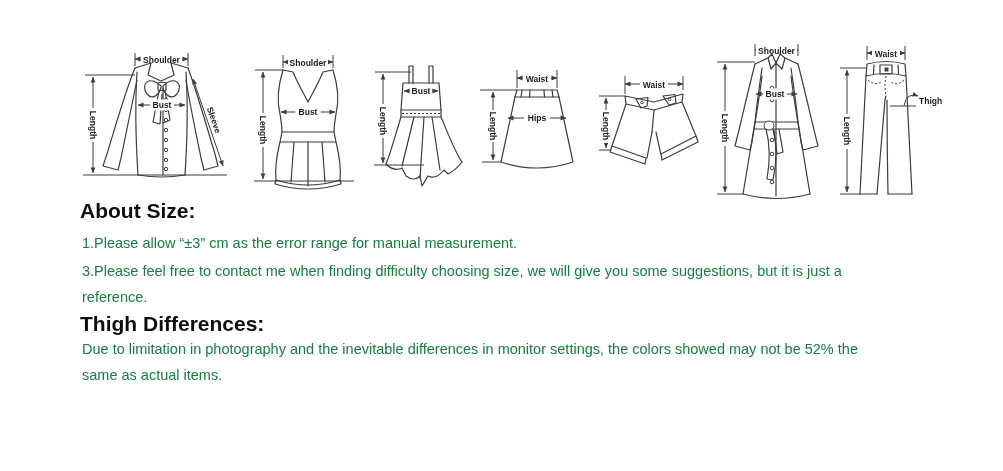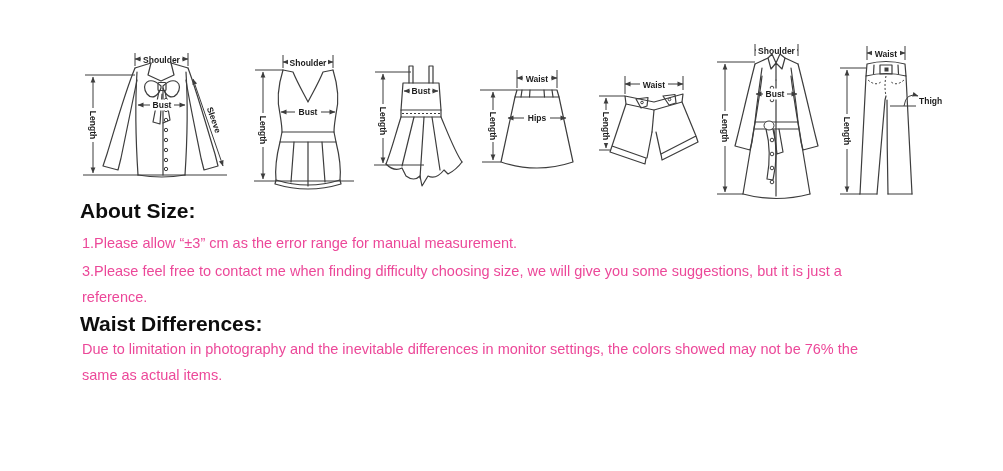--- a/index.html
+++ b/index.html
@@ -16,21 +16,21 @@
   .t{fill:none;stroke:#3d3d3d;stroke-width:1;}
   
   .d{fill:none;stroke:#3d3d3d;stroke-width:1;stroke-dasharray:2,2;}
   .lbg{fill:#ffffff;}
   .lab{font-family:"Liberation Sans",sans-serif;font-size:8.5px;font-weight:700;fill:#1c1c1c;text-anchor:middle;}
   .lab-start{text-anchor:start;}
   .btn{fill:#ffffff;stroke:#3d3d3d;stroke-width:1;}
   .text-block{position:absolute;left:80px;top:200px;width:830px;color:#222;}
   .sec-heading{font-size:21px;font-weight:700;color:#0d0d0d;margin:0 0 9px 0;line-height:21px;}
   .sec-heading.second{margin:3px 0 2px 0;}
-  .para{font-size:14.5px;line-height:26px;margin:0 16px 2px 0;padding-left:2px;color:#ec4899;}
+  .para{font-size:14.5px;line-height:26px;margin:0 16px 2px 0;padding-left:2px;color:#15803d;}
 </style>
 </head>
 <body>
 
 <div id="page">
 
   <svg width="0" height="0" style="position:absolute" aria-hidden="true">
     <defs>
       <marker id="arr" viewBox="0 0 10 10" refX="8.5" refY="5" markerWidth="6.5" markerHeight="6.5" orient="auto-start-reverse">
         <path d="M0,1.3 L9,5 L0,8.7 z" fill="#3d3d3d"></path>
@@ -254,17 +254,17 @@
         <rect class="lbg" x="5.5" y="74" width="11" height="35"></rect>
         <text class="lab" x="11" y="94" transform="rotate(90 11 91)">Length</text>
       </g>
     </svg>
   </div>
 
   <div class="text-block">
     <h2 class="sec-heading">About Size:</h2>
     <p class="para">1.Please allow “±3” cm as the error range for manual measurement.</p>
     <p class="para">3.Please feel free to contact me when finding difficulty choosing size, we will give you some suggestions, but it is just a reference.</p>
-    <h2 class="sec-heading second">Waist Differences:</h2>
-    <p class="para">Due to limitation in photography and the inevitable differences in monitor settings, the colors showed may not be 76% the same as actual items.</p>
+    <h2 class="sec-heading second">Thigh Differences:</h2>
+    <p class="para">Due to limitation in photography and the inevitable differences in monitor settings, the colors showed may not be 52% the same as actual items.</p>
   </div>
 
 </div>
 
 </body></html>

